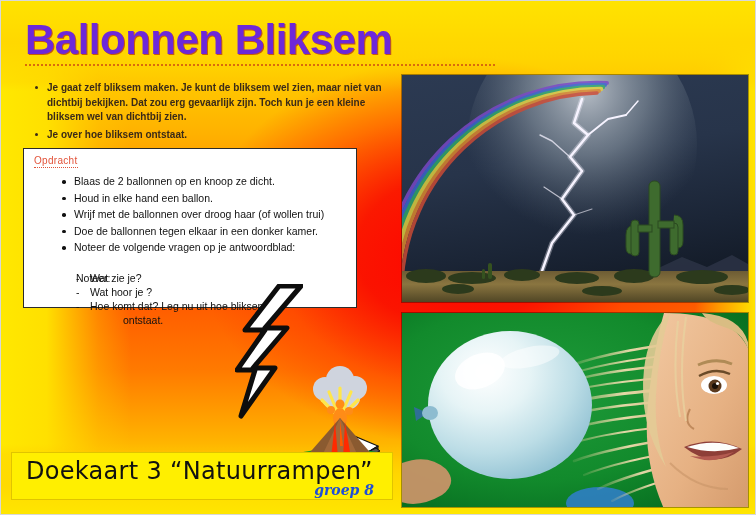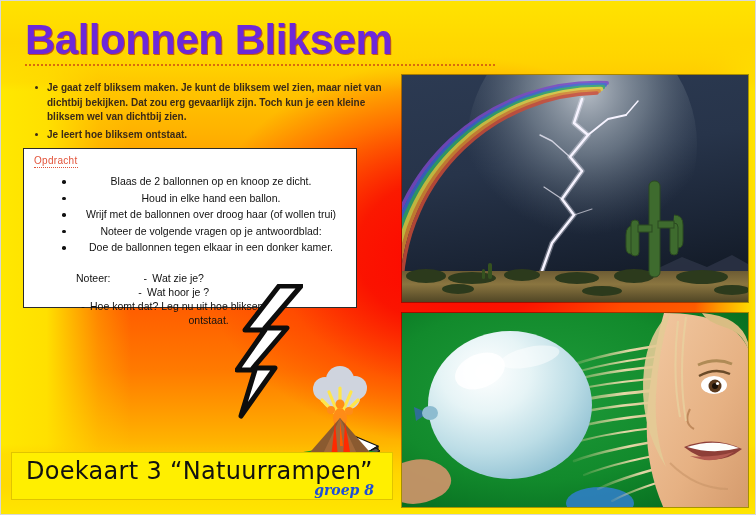--- a/index.html
+++ b/index.html
@@ -34,34 +34,34 @@
 
   
   #intro{position:absolute;left:30px;top:80px;width:356px;}
   #intro ul{margin:0;padding:0;list-style:none;}
   #intro li{position:relative;padding-left:16px;margin-bottom:3px;
     font-size:10px;line-height:14.5px;color:#3a2a18;font-weight:600;}
   #intro li:before{content:"";position:absolute;left:4px;top:5px;width:3px;height:3px;
     border-radius:50%;background:#3a2a18;}
 
   
-  .wbox{position:absolute;background:#ffffff;border:1.5px solid #2b2b2b;box-sizing:border-box;text-align:center;}
+  .wbox{position:absolute;background:#ffffff;border:1.5px solid #2b2b2b;box-sizing:border-box;}
   #opdracht-box{left:22px;top:147px;width:334px;height:160px;}
   #opdracht-title{position:absolute;left:10px;top:6px;font-size:10px;color:#e2533a;
     border-bottom:1px dotted #e2533a;padding-bottom:1px;letter-spacing:.3px;}
   #opdracht-list{margin:0;padding:0;list-style:none;position:absolute;left:36px;top:26px;right:8px;}
   #opdracht-list li{position:relative;padding-left:14px;margin-bottom:3.5px;
     font-size:10.5px;line-height:13px;color:#111;}
   #opdracht-list li:before{content:"";position:absolute;left:2px;top:5px;width:3.5px;height:3.5px;
     border-radius:50%;background:#111;}
   #vragen{position:absolute;left:52px;top:122px;font-size:10.5px;color:#111;line-height:14px;}
   #vragen .vlabel{position:absolute;left:0;top:0;}
   #vragen .qrow{position:relative;white-space:nowrap;}
   #vragen .dash{display:inline-block;width:14px;}
-  #vragen .cont{margin-left:75px;}
+  #vragen .cont{margin-left:47px;}
 
   #benodigd-box{left:37px;top:343px;width:168px;height:66px;}
   #benodigd-title{position:absolute;left:9px;top:6px;font-size:9px;color:#e2533a;
     border-bottom:1px dotted #e2533a;padding-bottom:1px;}
   #benodigd-list{margin:0;padding:0;list-style:none;position:absolute;left:26px;top:24px;right:6px;}
   #benodigd-list li{position:relative;padding-left:13px;font-size:10px;line-height:14px;color:#111;}
   #benodigd-list li:before{content:"";position:absolute;left:2px;top:5px;width:3.5px;height:3.5px;
     border-radius:50%;background:#111;}
 
   
@@ -92,32 +92,32 @@
   <div id="bg-left"></div>
   <div id="bg-right"></div>
   <div id="bg-top"></div>
   <div id="bg-bot"></div>
 
   <div id="title">Ballonnen Bliksem</div>
 
   <div id="intro">
     <ul>
       <li>Je gaat zelf bliksem maken. Je kunt de bliksem wel zien, maar niet van dichtbij bekijken. Dat zou erg gevaarlijk zijn. Toch kun je een kleine bliksem wel van dichtbij zien.</li>
-      <li>Je leert hoe bliksem ontstaat.</li>
+      <li>Je over hoe bliksem ontstaat.</li>
     </ul>
   </div>
 
   <div class="wbox" id="opdracht-box">
     <div id="opdracht-title">Opdracht</div>
     <ul id="opdracht-list">
       <li>Blaas de 2 ballonnen op en knoop ze dicht.</li>
       <li>Houd in elke hand een ballon.</li>
       <li>Wrijf met de ballonnen over droog haar (of wollen trui)</li>
+      <li>Doe de ballonnen tegen elkaar in een donker kamer.</li>
       <li>Noteer de volgende vragen op je antwoordblad:</li>
-      <li>Doe de ballonnen tegen elkaar in een donker kamer.</li>
     </ul>
     <div id="vragen">
       <span class="vlabel">Noteer:</span>
       <div class="qrow"><span class="dash">-</span><span>Wat zie je?</span></div>
       <div class="qrow"><span class="dash">-</span><span>Wat hoor je ?</span></div>
       <div class="qrow"><span class="dash">-</span><span>Hoe komt dat? Leg nu  uit hoe bliksem</span></div>
       <div class="cont">ontstaat.</div>
     </div>
 
     <svg id="notebook" viewBox="0 0 62 40">

